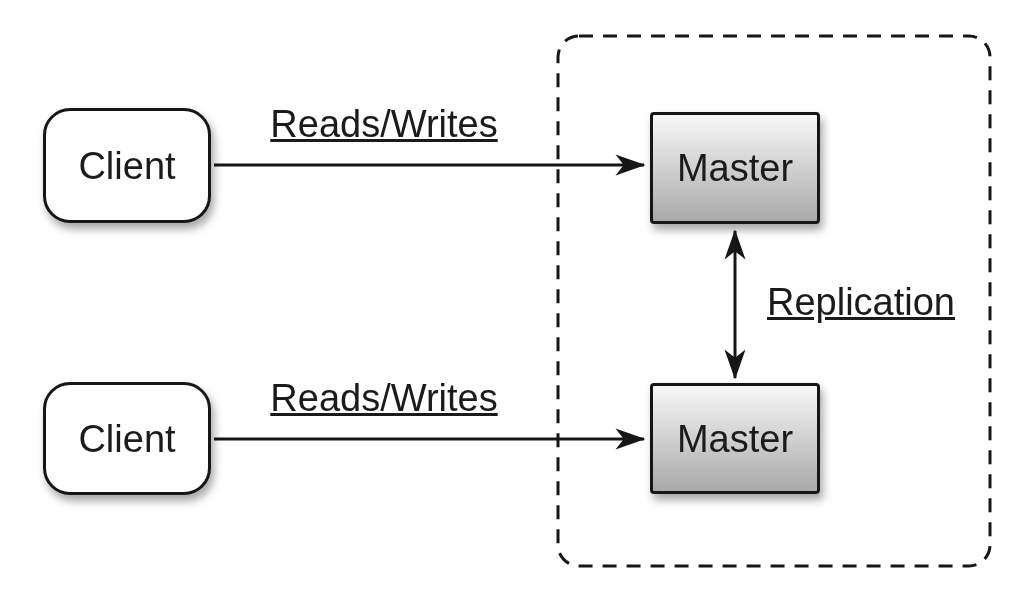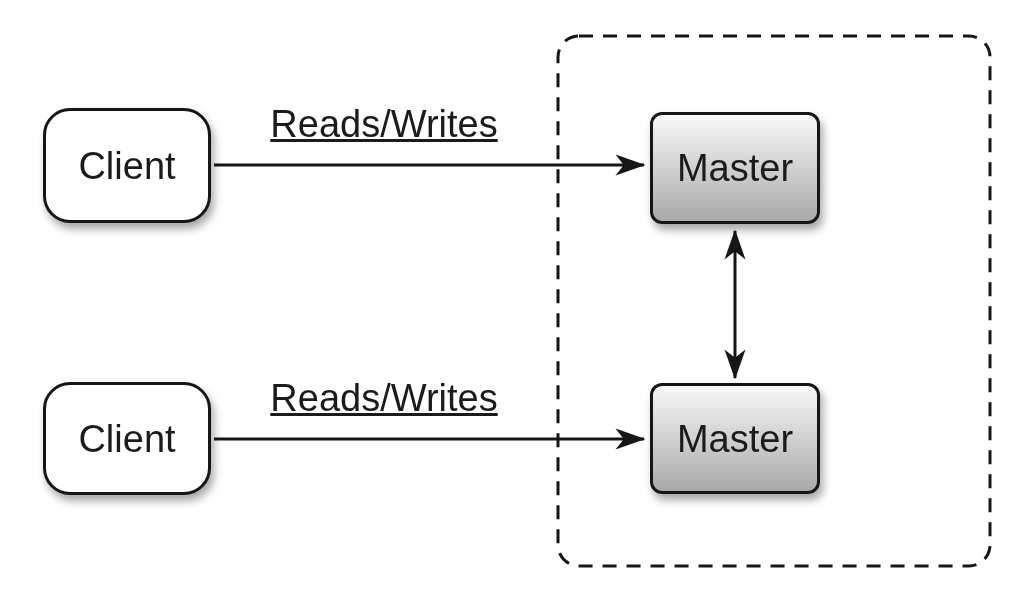--- a/index.html
+++ b/index.html
@@ -46,21 +46,21 @@
     color:var(--text);
     z-index:2;
     box-shadow:3px 6px 9px rgba(0,0,0,0.35);
   }
   .client{
     background:var(--client-fill);
     border-radius:27px;
   }
   .master{
     background:linear-gradient(to bottom, var(--master-fill-top) 0%, var(--master-fill-bottom) 100%);
-    border-radius:12px;
+    border-radius:4px;
   }
   .client-top   {left:43px;  top:108px; width:168px; height:115px;}
   .client-bottom{left:43px;  top:382px; width:168px; height:113px;}
   .master-top   {left:650px; top:112px; width:170px; height:112px;}
   .master-bottom{left:650px; top:383px; width:170px; height:111px;}
   .edge-label{
     position:absolute;
     transform:translate(-50%,-50%);
     font-size:38px;
     line-height:1;
@@ -107,14 +107,15 @@
   </div>
 
   <div class="node master master-bottom">
     <span>Master</span>
   </div>
 
   <div class="edge-label rw-top">Reads/Writes</div>
 
   <div class="edge-label rw-bottom">Reads/Writes</div>
 
+  <div class="edge-label replication">Replication</div>
 
 </div>
 
 </body></html>

